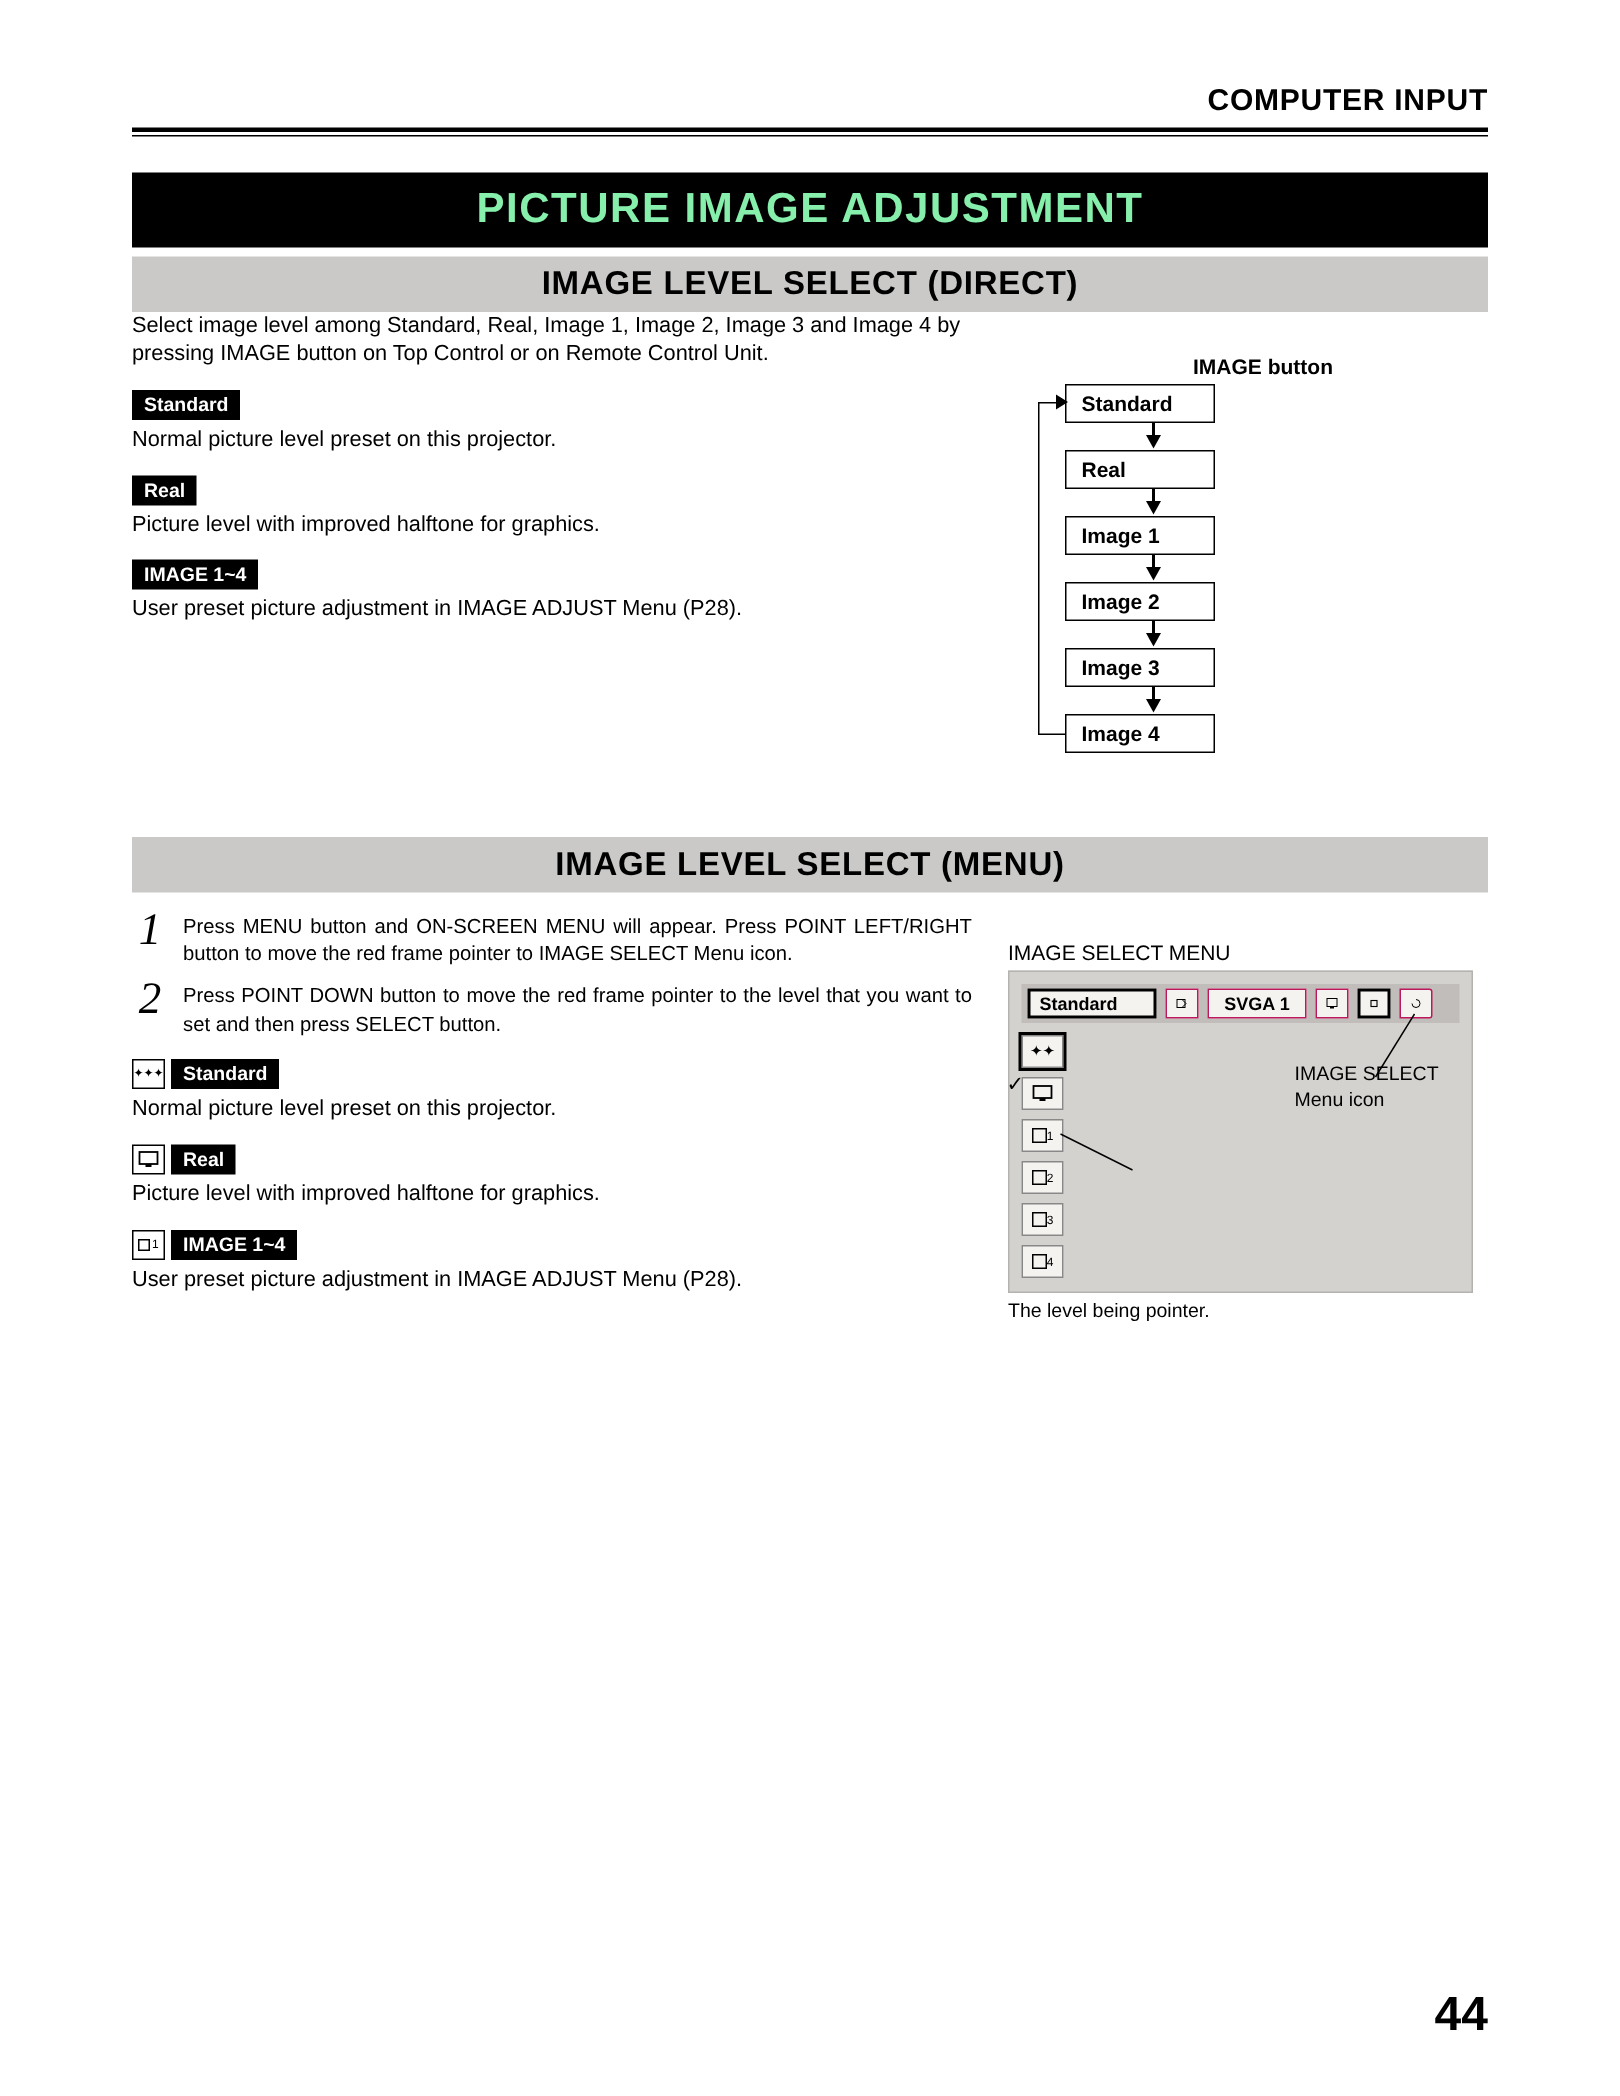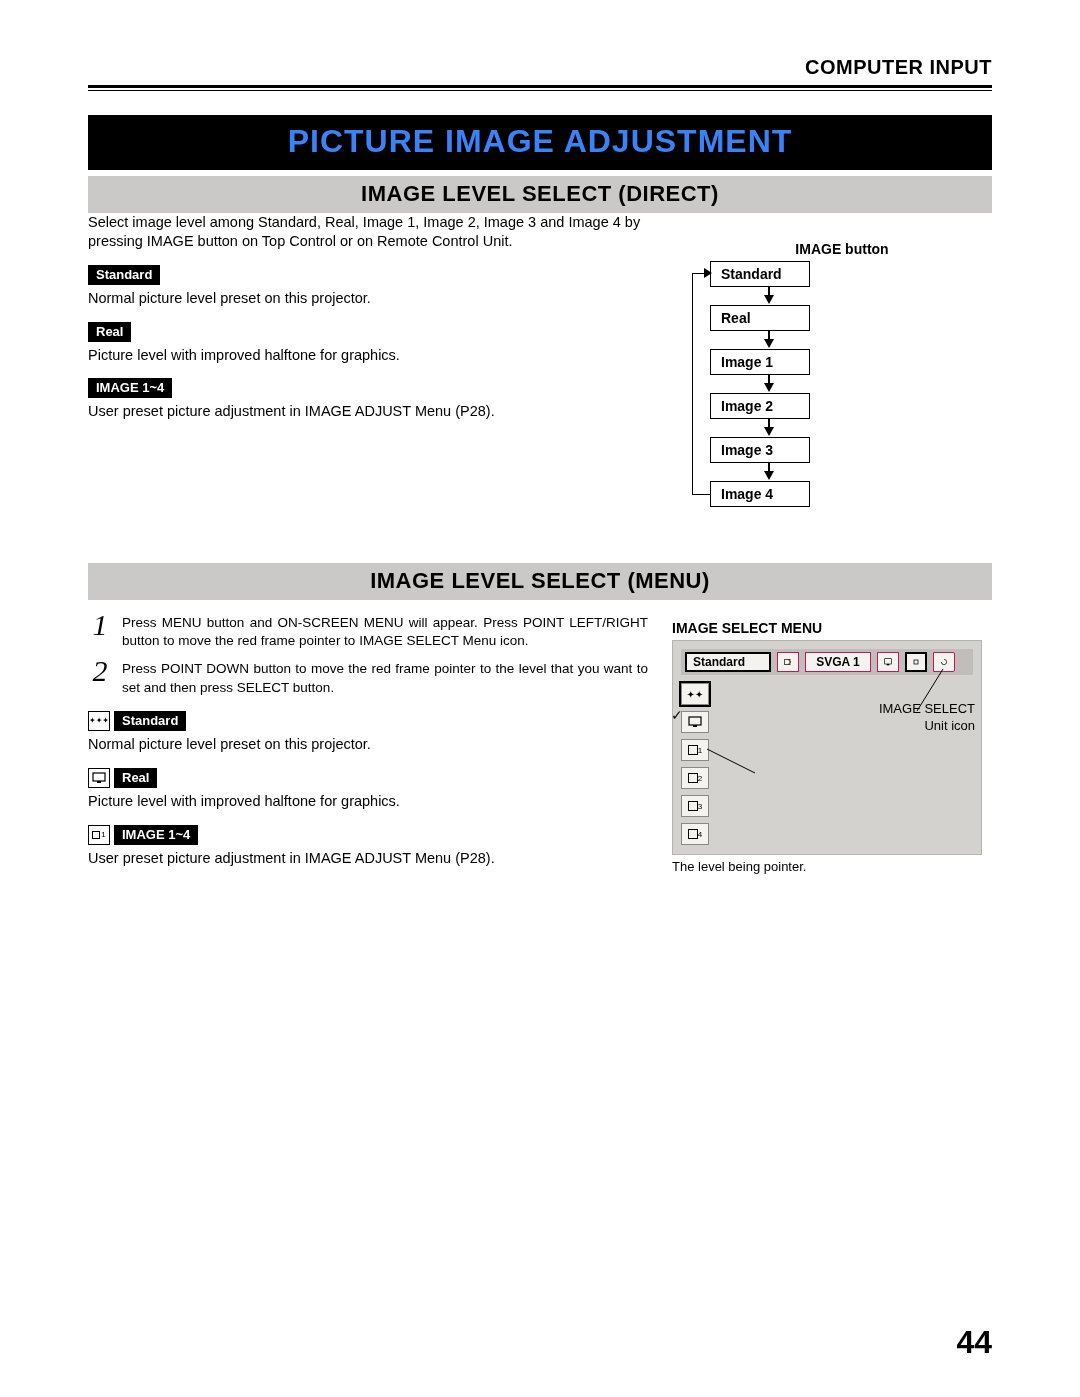--- a/index.html
+++ b/index.html
@@ -25,23 +25,23 @@
     margin-bottom: 6px;
   }
   .double-rule {
     border-top: 3px solid #000;
     border-bottom: 1px solid #000;
     height: 6px;
     margin-bottom: 24px;
   }
   .title-bar {
     background: #000;
-    color: #3b82f6;
-    font-weight: bold;
-    font-size: 32px;
+    color: #86efac;
+    font-weight: bold;
+    font-size: 28px;
     text-align: center;
     padding: 8px 0 10px 0;
     letter-spacing: 1px;
   }
   .subtitle-bar {
     background: #cac9c8;
     color: #000;
     font-weight: bold;
     font-size: 22px;
     text-align: center;
@@ -180,23 +180,23 @@
     text-align: justify;
     flex: 1;
     padding-top: 4px;
   }
   
   .right-col2 {
     flex: 0 0 320px;
     position: relative;
   }
   .menu-title {
-    font-weight: bold;
+    font-weight: normal;
     font-size: 14px;
-    margin-top: 20px;
+    margin-top: 32px;
   }
   .menu-shot {
     width: 310px;
     height: 215px;
     background: #d4d2cf;
     position: relative;
     margin-top: 4px;
     border: 1px solid #b5b3b0;
   }
   .top-strip {
@@ -410,23 +410,23 @@
           <div class="icon-cell">
               <span class="inner-square"></span>
               <span style="font-size:8px;">4</span>
             </div>
         </div>
 
         <svg style="position:absolute;top:0;left:0;" width="310" height="215">
           <line class="note-line" x1="270" y1="28" x2="244" y2="70"></line>
           <line class="note-line" x1="82" y1="132" x2="34" y2="108"></line>
         </svg>
-        <div class="note-text" style="position:absolute;top:60px;right:6px;width:112px;text-align:right;">
+        <div class="note-text" style="position:absolute;top:60px;right:6px;width:112px;">
           <span>IMAGE SELECT</span><br>
-          <span>Unit icon</span>
+          <span>Menu icon</span>
         </div>
       </div>
       <div class="caption-below">The level being pointer.</div>
     </div>
   </div>
 
   <div class="page-number">44</div>
 </div>
 
 </body></html>

